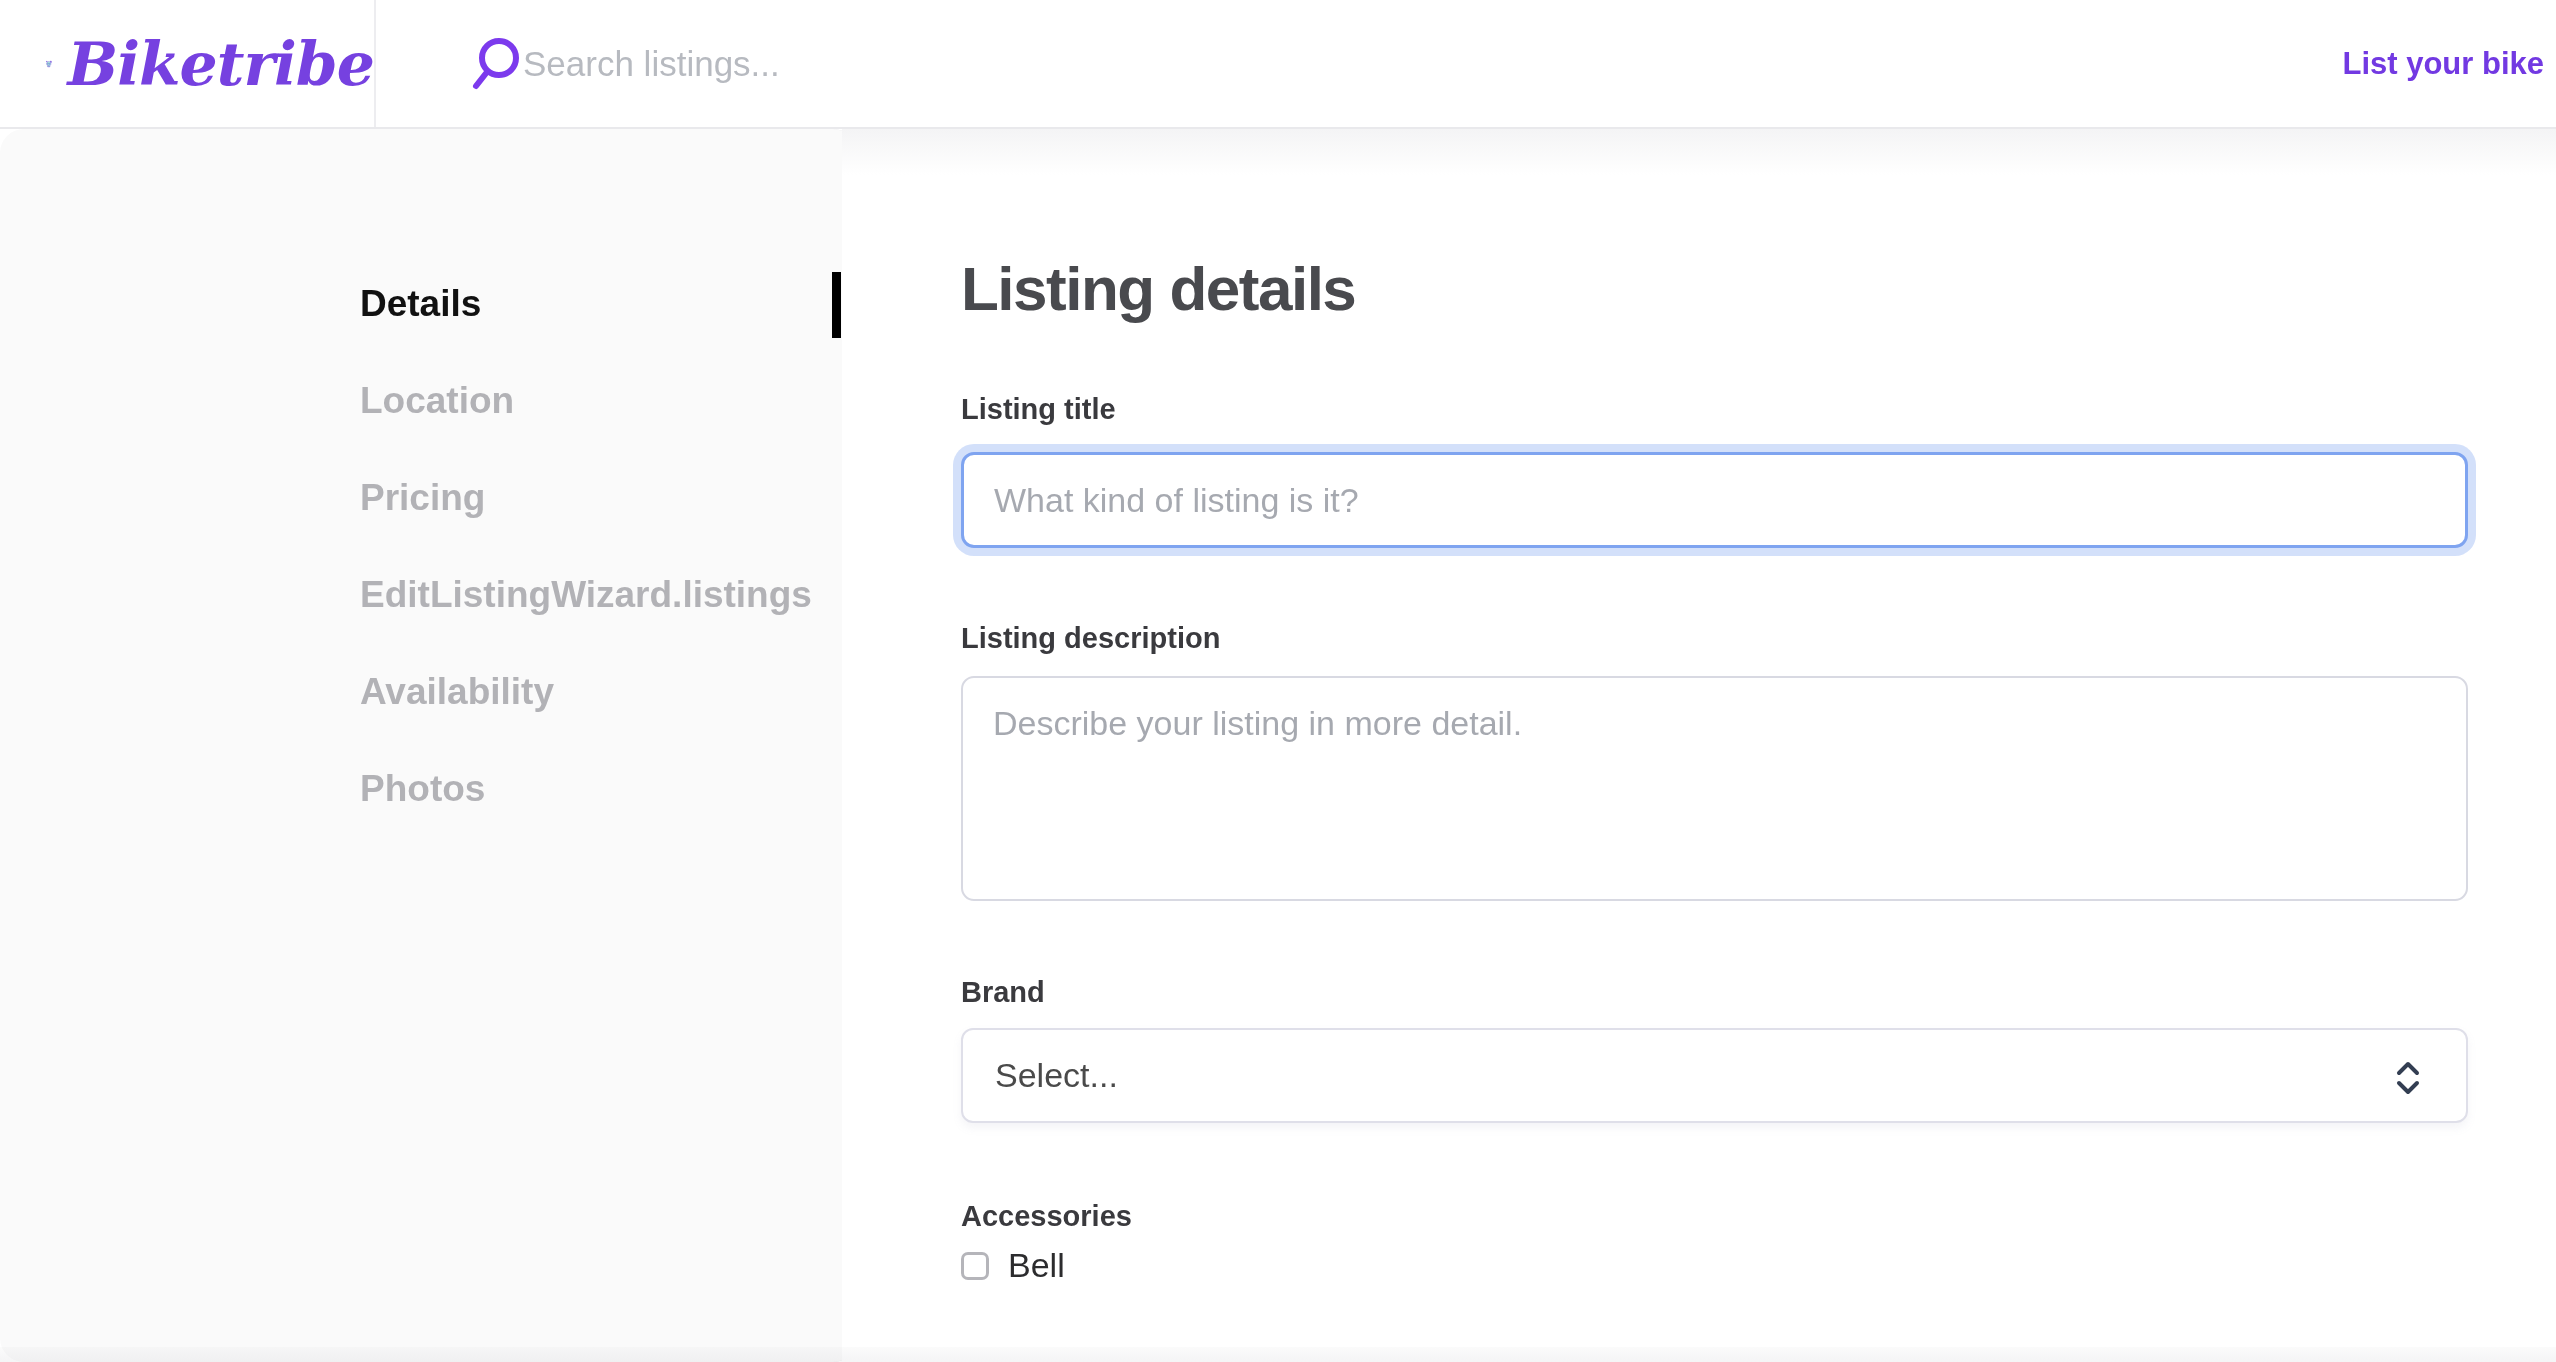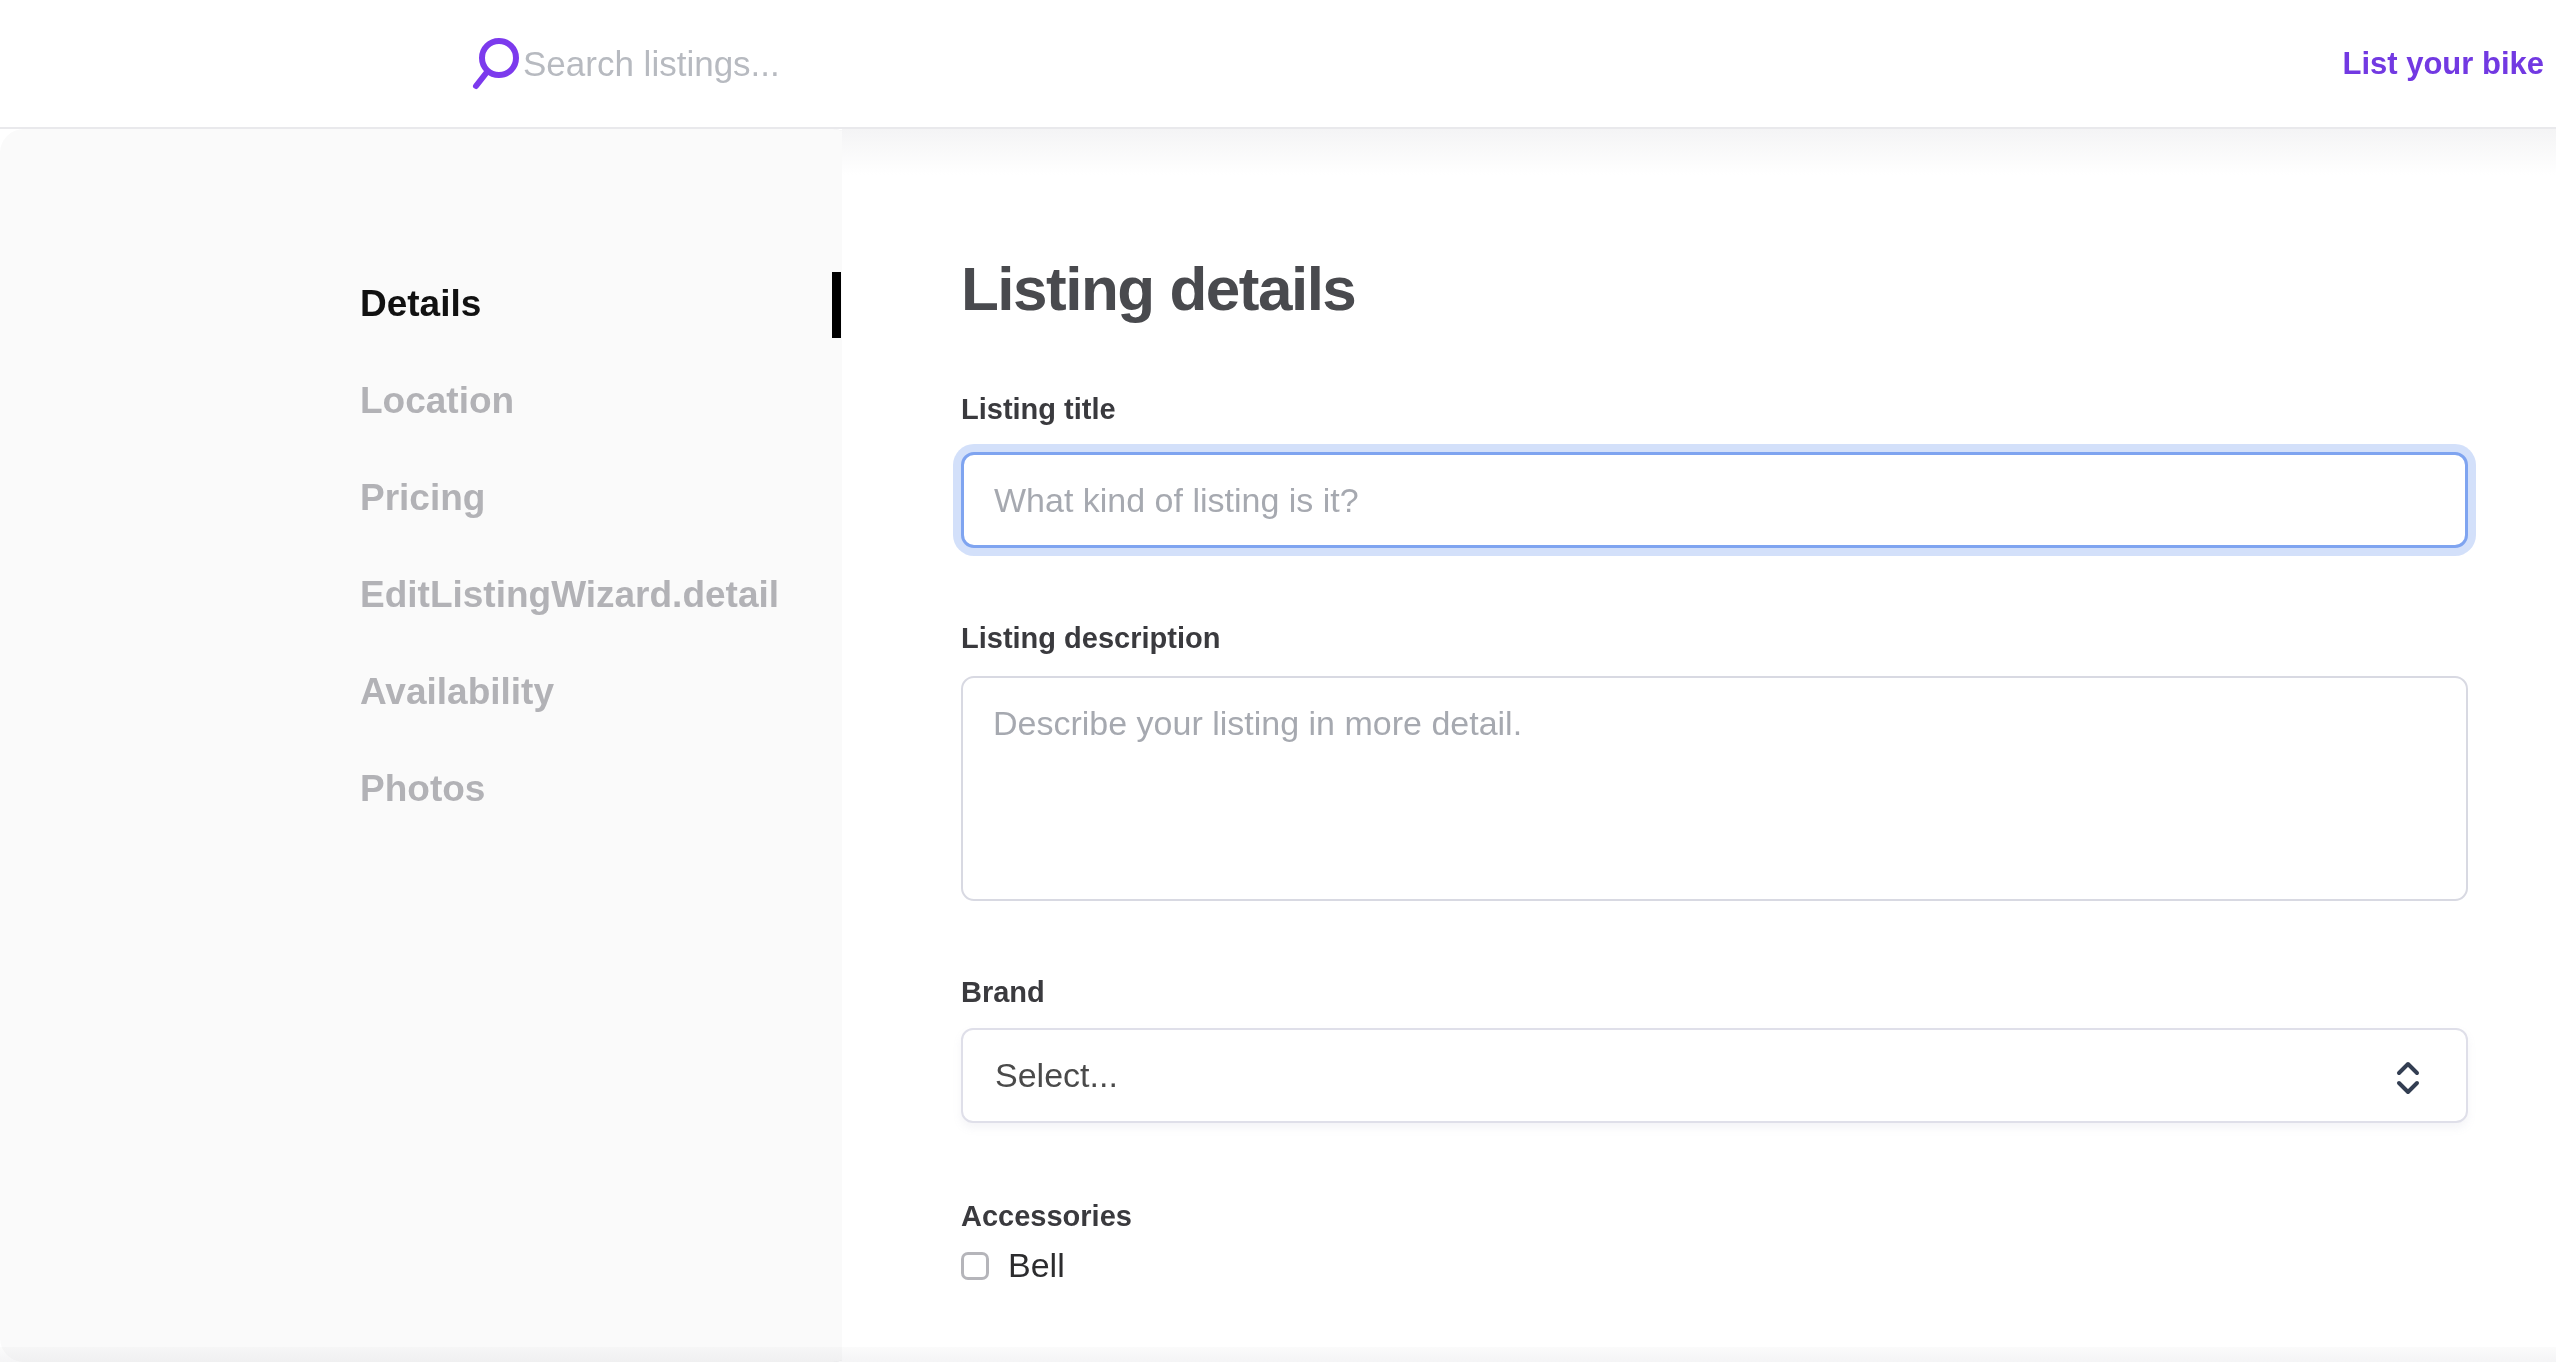--- a/index.html
+++ b/index.html
@@ -117,38 +117,56 @@
   .bottom-strip {
     position:absolute; left:0; bottom:0; width:2556px; height:15px;
     background:linear-gradient(180deg, rgba(120,120,135,0.03), rgba(120,120,135,0.08));
     pointer-events:none; z-index:40;
   }
 </style>
 </head>
 <body>
 
 <header class="topbar">
+  <a class="logo-section">
+    <svg width="62" height="74" viewBox="0 0 64 76">
+      <g stroke="#6d3fe0" stroke-width="4" stroke-linecap="round" fill="none">
+        <path d="M10 10 L16 18"></path>
+          <circle cx="8.5" cy="8" r="2.5" fill="#6d3fe0"></circle>
+        <path d="M52 8 L48 16"></path>
+          <circle cx="53.5" cy="6" r="2.5" fill="#6d3fe0"></circle>
+        <path d="M58 16 L52 21"></path>
+          <circle cx="60" cy="14.5" r="2.5" fill="#6d3fe0"></circle>
+      </g>
+      <path d="M32 10 C15 10 7 21 7 35 C7 44 11 50 16 53 L16 64 Q16 70 22 70 L42 70 Q48 70 48 64 L48 53 C53 50 57 44 57 35 C57 21 49 10 32 10 Z" fill="#a9e9d6" stroke="#6d3fe0" stroke-width="4" stroke-linejoin="round"></path>
+      <circle cx="21.5" cy="36" r="7.5" fill="#8fd9cf" stroke="#6d3fe0" stroke-width="3.5"></circle>
+      <path d="M42 27 L50.5 36 L42 45 L33.5 36 Z" fill="#7cc3ea" stroke="#6d3fe0" stroke-width="3.5" stroke-linejoin="round"></path>
+      <rect x="28.5" y="49" width="7" height="7" rx="1.5" fill="#6d3fe0"></rect>
+      <path d="M26 70 L26 63 M38 70 L38 63" stroke="#6d3fe0" stroke-width="3.5" stroke-linecap="round"></path>
+    </svg>
+    <span class="logo-text">Biketribe</span>
+  </a>
 
   <div class="search-bar">
     <svg width="58" height="58" viewBox="0 0 58 58">
       <circle cx="34" cy="22" r="17" fill="none" stroke="#7c3aed" stroke-width="6"></circle>
       <path d="M11 50 L22 36" fill="none" stroke="#7c3aed" stroke-width="6" stroke-linecap="round"></path>
     </svg>
     <input class="search-input" type="text" placeholder="Search listings..." style="">
   </div>
 
   <a class="list-bike-link">List your bike</a>
 </header>
 
 <aside class="sidebar">
   <nav class="wizard-nav">
     <div class="nav-item active">Details</div>
     <div class="nav-item">Location</div>
     <div class="nav-item">Pricing</div>
-    <div class="nav-item">EditListingWizard.detail</div>
+    <div class="nav-item">EditListingWizard.listings</div>
     <div class="nav-item">Availability</div>
     <div class="nav-item">Photos</div>
   </nav>
   <div class="active-bar"></div>
 </aside>
 
 <main class="main">
   <div class="content">
 
     <h1 class="page-title">Listing details</h1>

